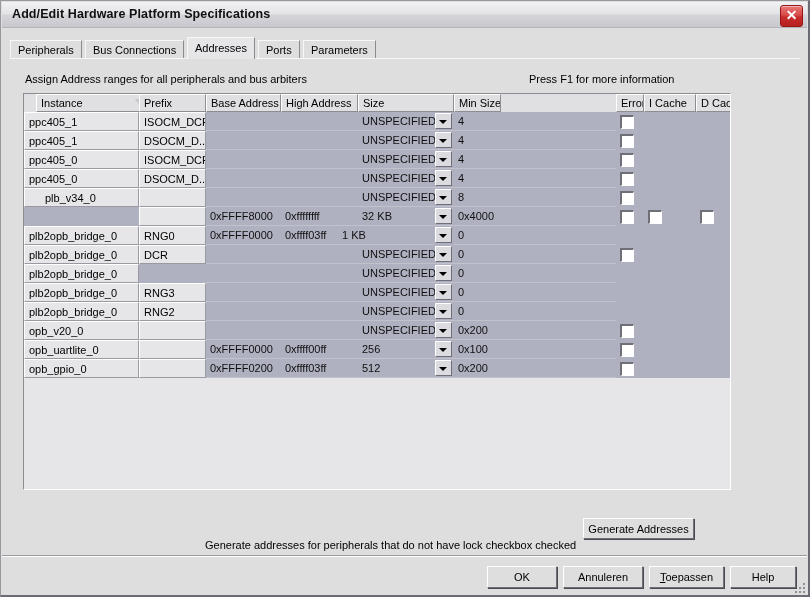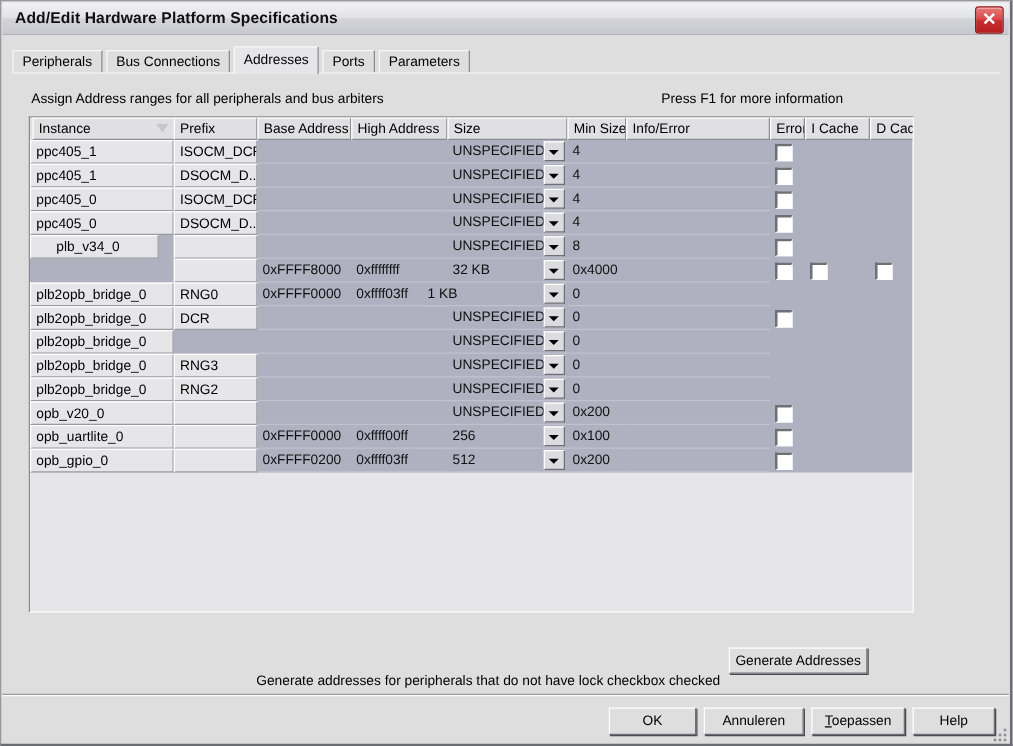--- a/index.html
+++ b/index.html
@@ -329,27 +329,26 @@
       <div class="tab" style="left: 293px;"><span>Parameters</span></div>
     </div>
   <div id="tab-underline"></div>
 
   <div id="panel">
     <div id="assign-label">Assign Address ranges for all peripherals and bus arbiters</div>
     <div id="f1-label">Press F1 for more information</div>
 
     <div id="table-wrap">
       <div id="thead">
-          <div class="th" style="left: 2px; width: 115px;"><span>Instance</span><span class="sort-mark"></span></div>
+          <div class="th" style="left: 12px; width: 115px;"><span>Instance</span><span class="sort-mark"></span></div>
           <div class="th" style="left: 115px; width: 67px;"><span>Prefix</span></div>
           <div class="th" style="left: 182px; width: 75px;"><span>Base Address</span></div>
           <div class="th" style="left: 257px; width: 77px;"><span>High Address</span></div>
           <div class="th" style="left: 334px; width: 96px;"><span>Size</span></div>
           <div class="th" style="left: 430px; width: 47px;"><span>Min Size</span></div>
-          <div class="th" style="left: 477px; width: 115px;"><span>Info/Error</span></div>
           <div class="th" style="left: 592px; width: 28px;"><span>Error</span></div>
           <div class="th" style="left: 620px; width: 52px;"><span>I Cache</span></div>
           <div class="th" style="left: 672px; width: 52px;"><span>D Cache</span></div>
         </div>
       <div id="tbody">
         <div id="grid-bg" style="height: 266px;"></div>
       <div class="row" style="top: 0px;">
             <div class="cell editable" style="left: 0px; width: 115px;"><span>ppc405_1</span></div>
             <div class="cell editable" style="left: 115px; width: 67px;"><span>ISOCM_DCR</span></div>
             <div class="cell value" style="left: 182px; width: 75px;"><span></span></div>
@@ -395,21 +394,21 @@
             <div class="cell value" style="left: 257px; width: 77px;"><span></span></div>
             <div class="cell value" style="left: 334px; width: 96px;"><span>UNSPECIFIED</span></div>
             <div class="dropbtn" style="left: 411px;">
               <span class="arrow"></span>
             </div>
             <div class="cell value" style="left: 430px; width: 47px;"><span>4</span></div>
             <div class="cell value" style="left: 477px; width: 115px;"><span></span></div>
             <div class="checkbox" style="left: 596px; top: 3px;"></div>
           </div>
           <div class="row" style="top: 76px;">
-            <div class="cell editable" style="left: 0px; width: 103px; padding-left: 20px;"><span>plb_v34_0</span></div>
+            <div class="cell editable" style="left: 0px; width: 115px; padding-left: 20px;"><span>plb_v34_0</span></div>
             <div class="cell editable" style="left: 115px; width: 67px;"><span></span></div>
             <div class="cell value" style="left: 182px; width: 75px;"><span></span></div>
             <div class="cell value" style="left: 257px; width: 77px;"><span></span></div>
             <div class="cell value" style="left: 334px; width: 96px;"><span>UNSPECIFIED</span></div>
             <div class="dropbtn" style="left: 411px;">
               <span class="arrow"></span>
             </div>
             <div class="cell value" style="left: 430px; width: 47px;"><span>8</span></div>
             <div class="cell value" style="left: 477px; width: 115px;"><span></span></div>
             <div class="checkbox" style="left: 596px; top: 3px;"></div>

